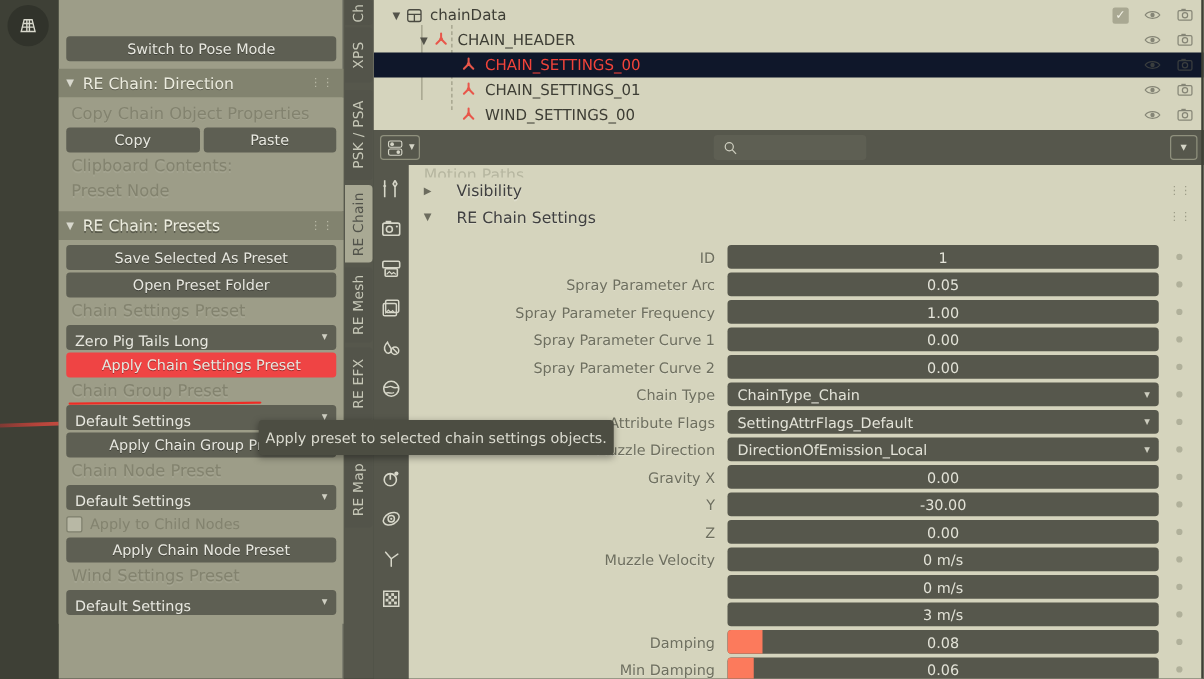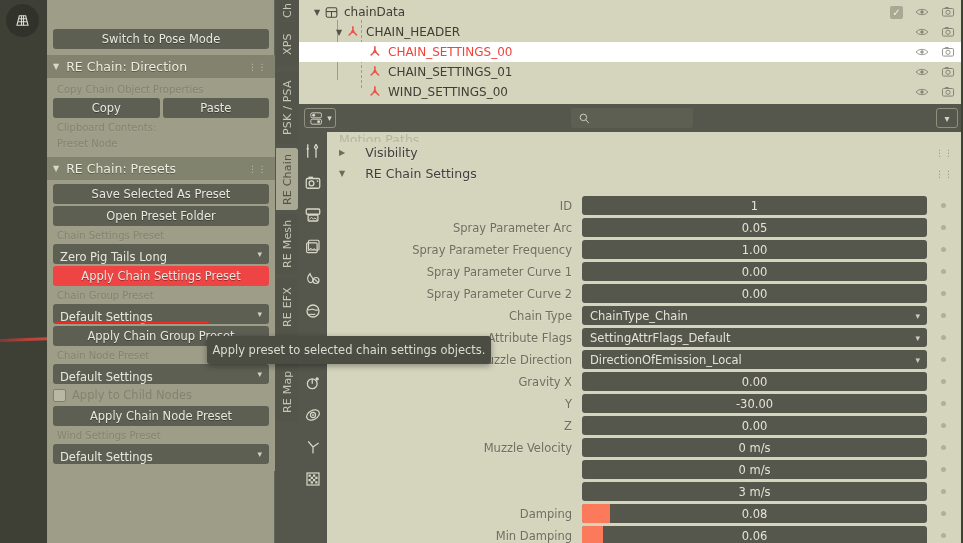--- a/index.html
+++ b/index.html
@@ -58,21 +58,21 @@
   .panel-head .ptitle {
     font-size: 12.5px; color: #ececdf; font-weight: 400;
     text-shadow: 0 1px 0 rgba(0,0,0,0.3);
   }
   .panel-head .grip {
     margin-left: auto; color: #b9b9a6; font-size: 9px; letter-spacing: .5px;
   }
   .panel-body { background: #9d9d88; padding: 4px 0 5px 0; }
 
   .prop-label {
-    font-size: 10px; color: #83836f; padding: 2px 0 3px 10px;
+    font-size: 13px; color: #83836f; padding: 2px 0 3px 10px;
     text-shadow: 0 1px 0 rgba(255,255,255,0.08);
   }
   .row2 { display: flex; gap: 3px; margin: 0 6px 2px 6px; }
   .row2 .tool-btn { flex: 1; margin: 0; }
 
   .dropdown {
     height: 20px; margin: 0 6px 2px 6px;
     background: #5e5f53; color: #e8e8e0; border-radius: 3px;
     display: flex; align-items: flex-end;
     padding: 0 7px; font-size: 11.5px; cursor: pointer;
@@ -115,21 +115,21 @@
 
   
   .outliner {
     position: absolute; left: 299px; top: 0; width: 664px; height: 104px;
     background: #d5d4bd; overflow: hidden;
   }
   .out-row {
     position: relative; height: 20px; display: flex; align-items: center;
     font-size: 12px; color: #3e3e35; cursor: pointer;
   }
-  .out-row.sel { background: #ffffff; }
+  .out-row.sel { background: #0f172a; }
   .out-row .tri { font-size: 8px; color: #53534a; width: 12px; text-align: center; }
   .out-icon { width: 17px; height: 16px; display: inline-flex; align-items: center; justify-content: center; margin-right: 4px; }
   .out-name { font-size: 12px; }
   .out-name.red { color: #f0433a; }
   .out-right {
     position: absolute; right: 8px; top: 0; height: 20px;
     display: flex; align-items: center; gap: 12px;
   }
   .out-right .oi { width: 14px; height: 14px; opacity: .62; cursor: pointer; }
   .vline {

